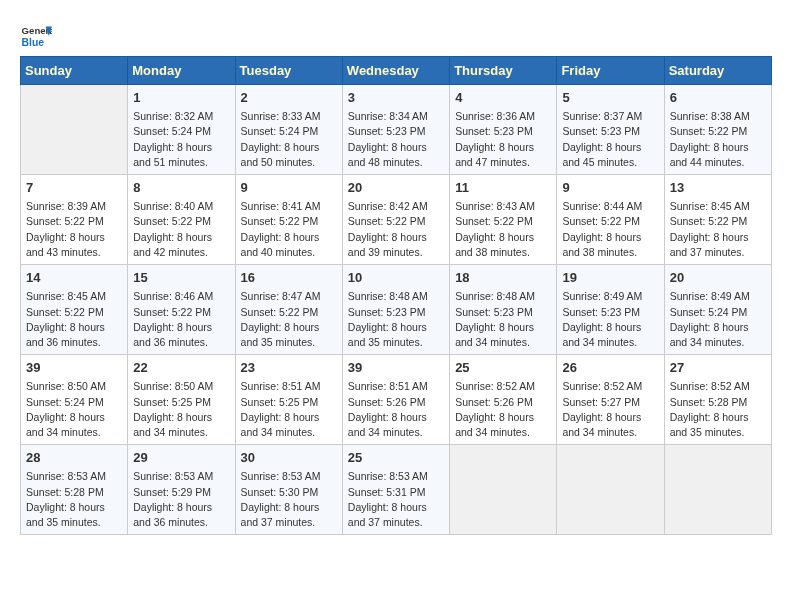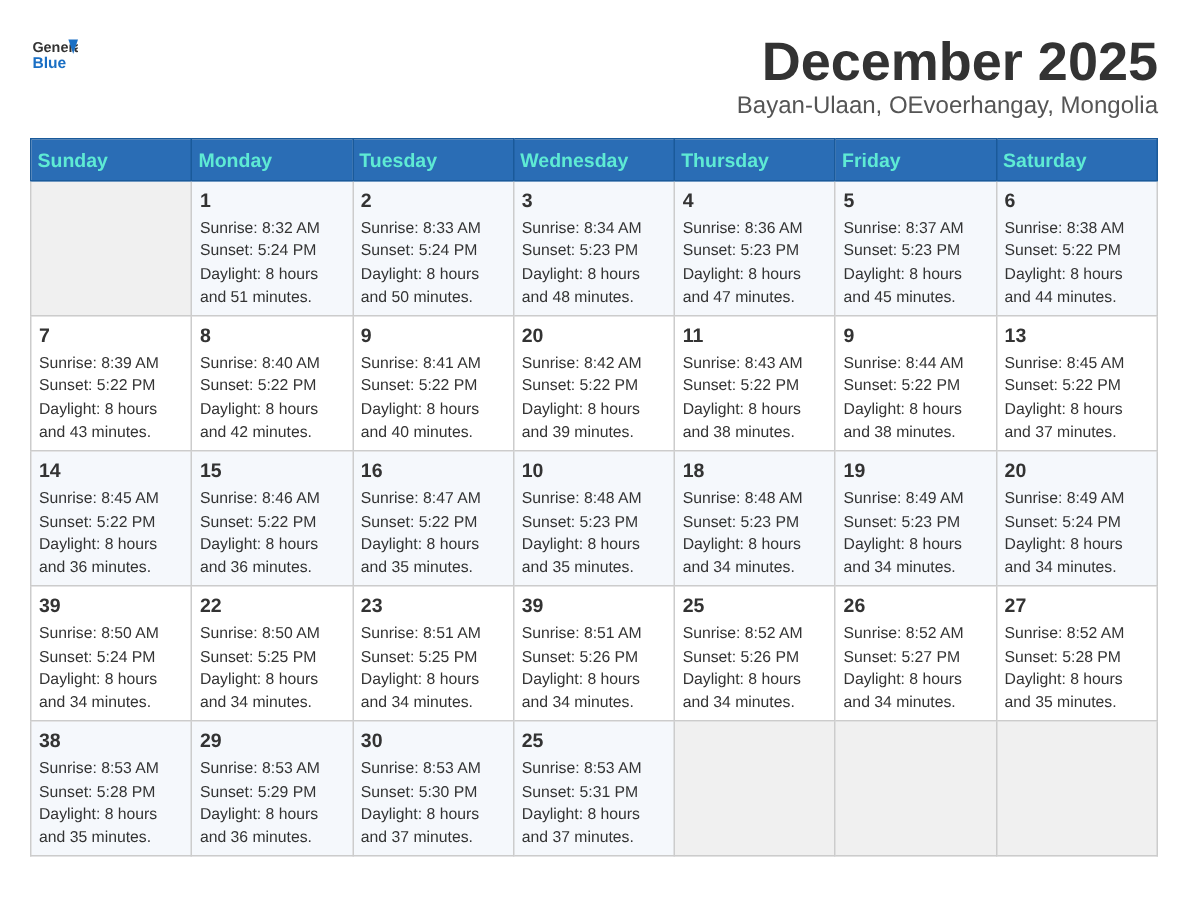--- a/index.html
+++ b/index.html
@@ -38,21 +38,21 @@
       color: #555;
       margin-bottom: 8px;
     }
     table {
       width: 100%;
       border-collapse: collapse;
       font-size: 11px;
     }
     thead tr th {
       background-color: #2a6db5;
-      color: #5eead4;
+      color: #fef9c3;
       padding: 6px 4px;
       text-align: left;
       font-size: 13px;
       font-weight: bold;
       border: 1px solid #1a5a9a;
     }
     tbody tr td {
       vertical-align: top;
       border: 1px solid #ccc;
       padding: 4px 5px;
@@ -91,24 +91,20 @@
 </head>
 <body>
 
 <div class="header-logo">
   <div class="logo-area">
     <svg class="logo-icon" viewBox="0 0 40 40" xmlns="http://www.w3.org/2000/svg">
       <text x="2" y="18" font-size="12" font-weight="bold" fill="#333">General</text>
       <text x="2" y="32" font-size="13" font-weight="bold" fill="#1a6fc4">Blue</text>
       <polygon points="32,8 40,8 36,20" fill="#1a6fc4"></polygon>
     </svg>
-  </div>
-  <div class="title-area">
-    <div class="calendar-title">December 2025</div>
-    <div class="calendar-subtitle">Bayan-Ulaan, OEvoerhangay, Mongolia</div>
   </div>
 </div>
 
 <table>
   <thead>
     <tr>
     <th>Sunday</th>
         <th>Monday</th>
         <th>Tuesday</th>
         <th>Wednesday</th>
@@ -230,21 +226,21 @@
           <span class="day-number">26</span>
           <div class="day-info">Sunrise: 8:52 AM<br>Sunset: 5:27 PM<br>Daylight: 8 hours<br>and 34 minutes.</div>
         </td>
         <td>
           <span class="day-number">27</span>
           <div class="day-info">Sunrise: 8:52 AM<br>Sunset: 5:28 PM<br>Daylight: 8 hours<br>and 35 minutes.</div>
         </td>
       </tr>
       <tr>
         <td>
-          <span class="day-number">38</span>
+          <span class="day-number">28</span>
           <div class="day-info">Sunrise: 8:53 AM<br>Sunset: 5:28 PM<br>Daylight: 8 hours<br>and 35 minutes.</div>
         </td>
         <td>
           <span class="day-number">29</span>
           <div class="day-info">Sunrise: 8:53 AM<br>Sunset: 5:29 PM<br>Daylight: 8 hours<br>and 36 minutes.</div>
         </td>
         <td>
           <span class="day-number">30</span>
           <div class="day-info">Sunrise: 8:53 AM<br>Sunset: 5:30 PM<br>Daylight: 8 hours<br>and 37 minutes.</div>
         </td>

